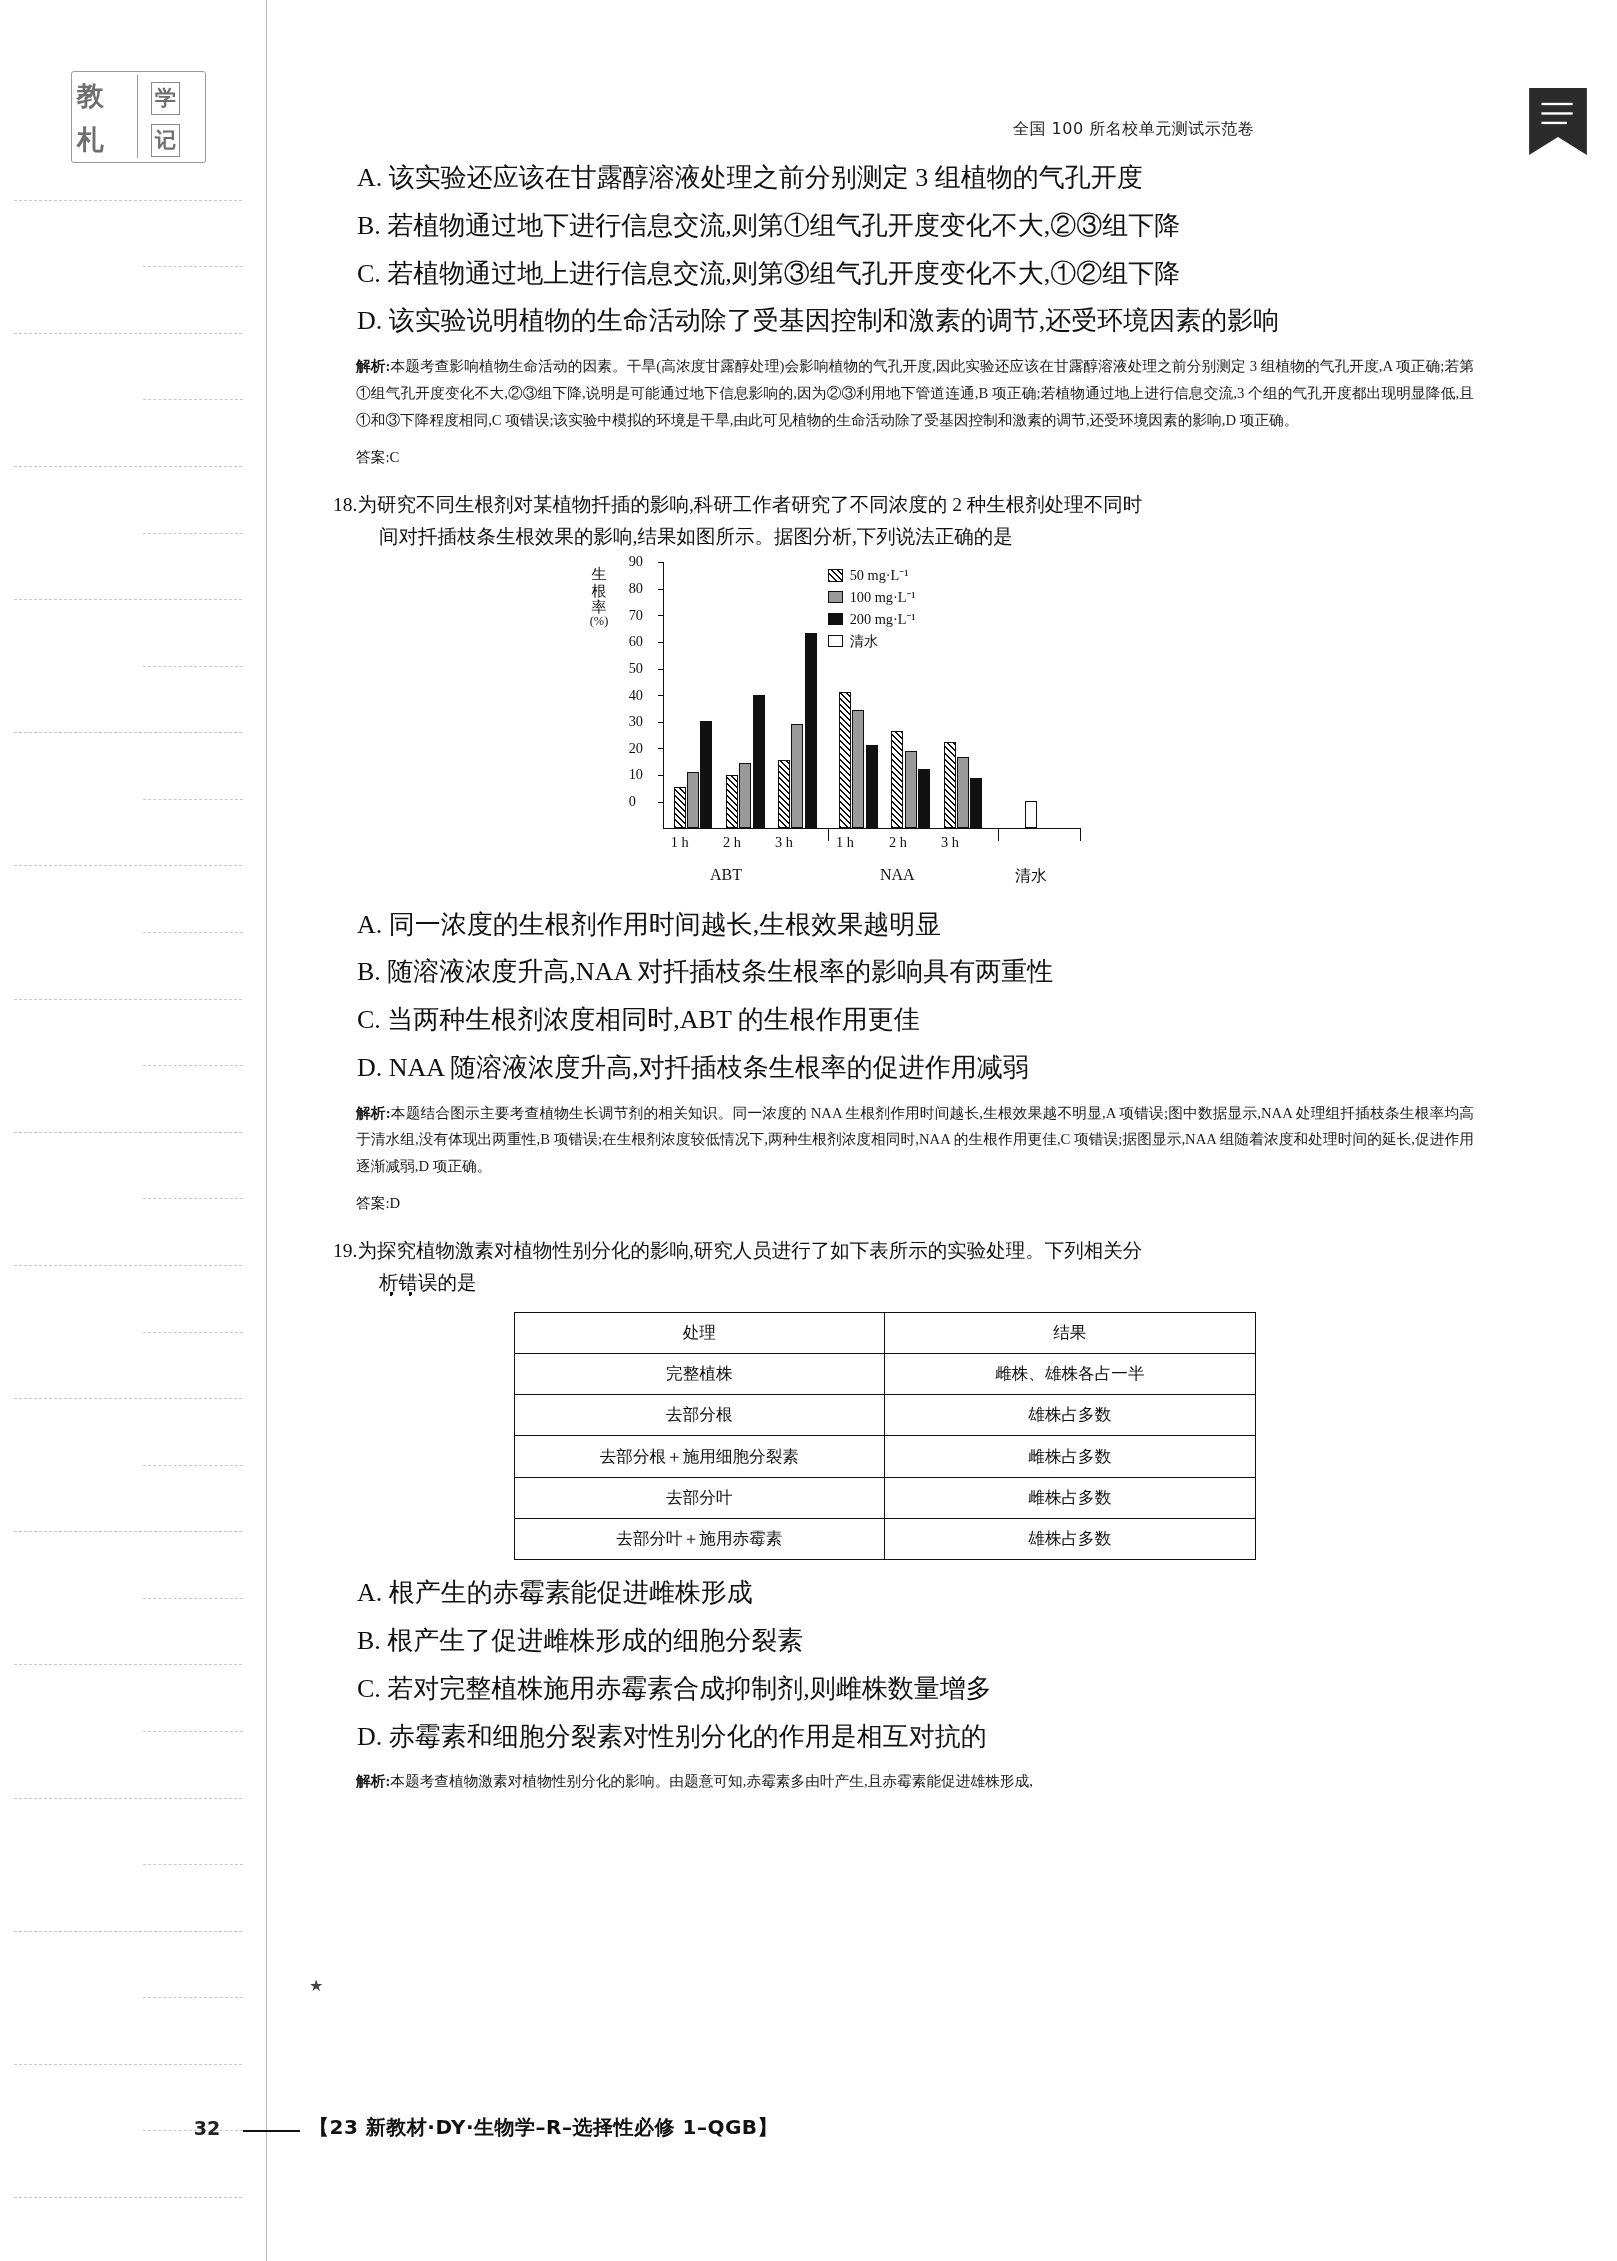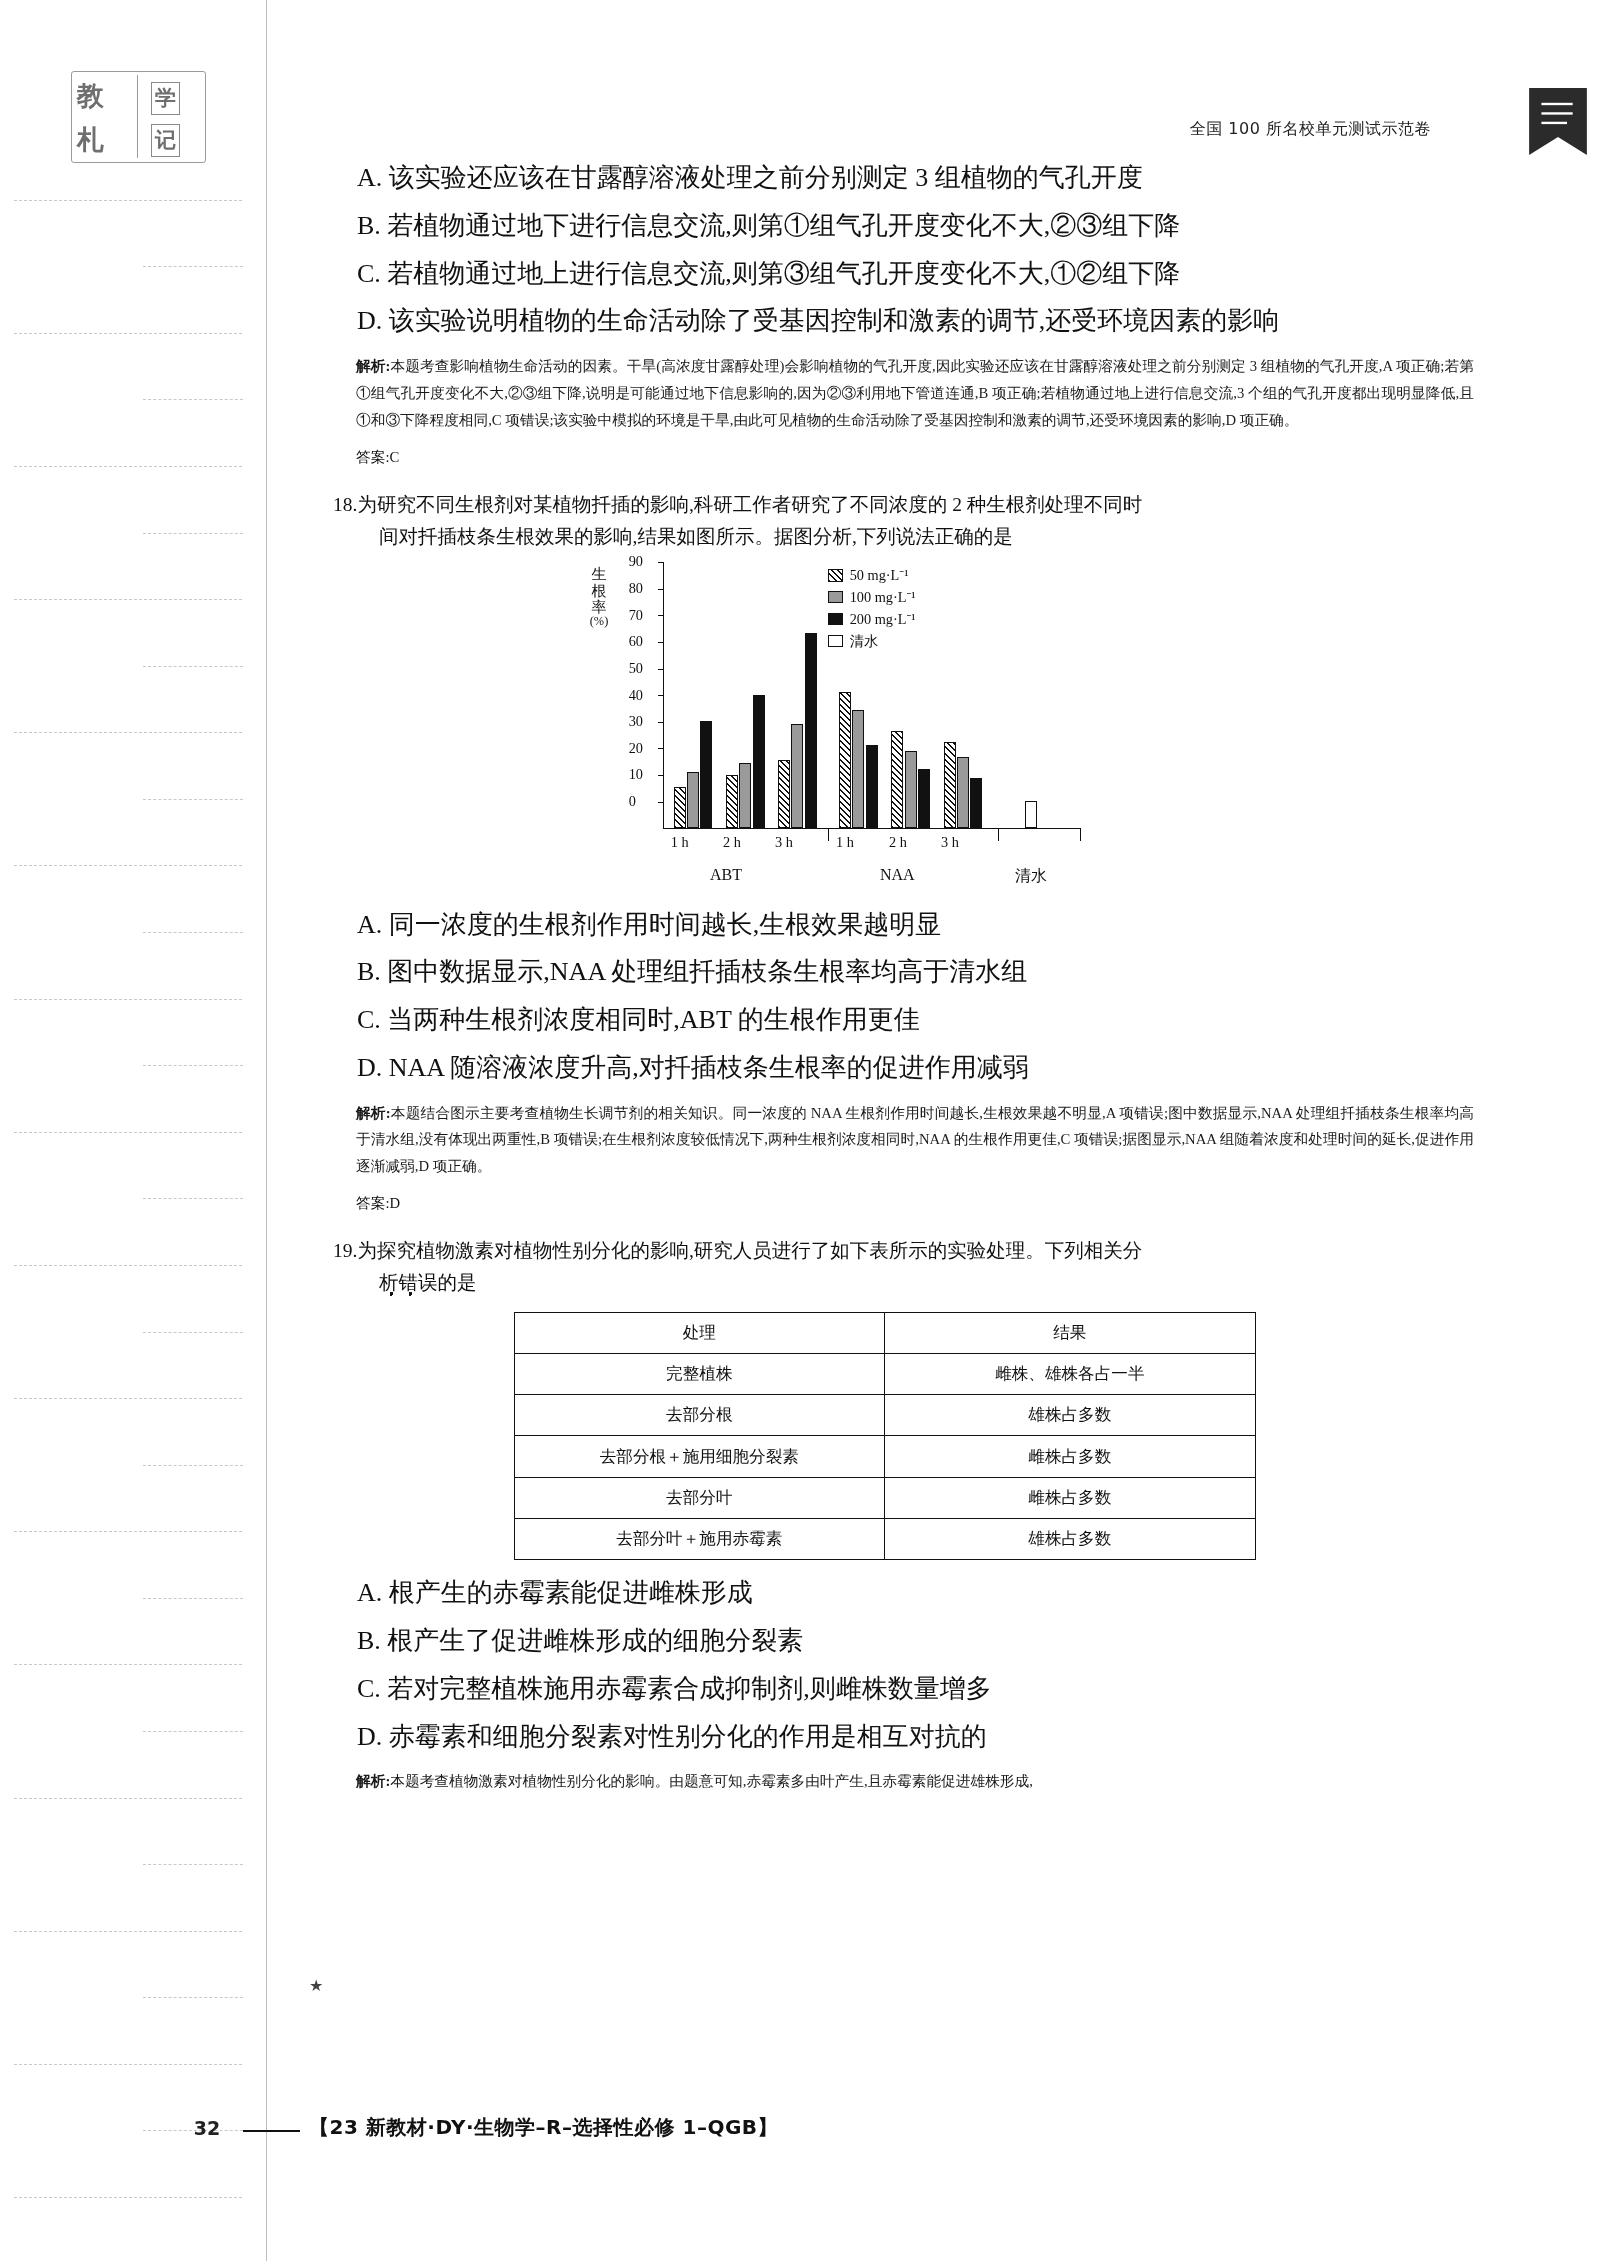--- a/index.html
+++ b/index.html
@@ -44,21 +44,21 @@
     font-weight:bold; color:#6f6f6f; font-size:27px; line-height:27px;
   }
   .logo .ch1 { left:5.7px; top:11.4px; }
   .logo .ch2 { left:80px; top:11.4px; border:1px solid #8a8a8a; padding:1.9px 2.9px; font-size:21px;}
   .logo .ch3 { left:5.7px; top:55px; }
   .logo .ch4 { left:80px; top:53px; border:1px solid #8a8a8a; padding:1.9px 2.9px; font-size:21px;}
   
   .header-bar {
     position:absolute; left:1013px; top:119px; width:418px; height:21px;
     font-family:"DejaVu Sans", sans-serif; font-size:16px; color:#222;
-    letter-spacing:0.5px; white-space:nowrap;text-align:right;
+    letter-spacing:0.5px; white-space:nowrap;
   }
   .corner {
     position:absolute; right:28.5px; top:86px; width:62px; height:71px;
   }
   .corner svg { position:absolute; left:0; top:0; }
   
   .content {
     position:absolute; left:333px; top:157px; width:1141px;
   }
   .opt {
@@ -340,21 +340,21 @@
             </div>
             <div class="row">
               <span class="sw f-white"></span>
               <span>清水</span>
             </div>
           </div>
         </div>
       </div>
 
       <p class="opt">A. 同一浓度的生根剂作用时间越长,生根效果越明显</p>
-      <p class="opt">B. 图中数据显示,NAA 处理组扦插枝条生根率均高于清水组</p>
+      <p class="opt">B. 随溶液浓度升高,NAA 对扦插枝条生根率的影响具有两重性</p>
       <p class="opt">C. 当两种生根剂浓度相同时,ABT 的生根作用更佳</p>
       <p class="opt">D. NAA 随溶液浓度升高,对扦插枝条生根率的促进作用减弱</p>
 
       <p class="analysis"><b>解析:</b><span>本题结合图示主要考查植物生长调节剂的相关知识。同一浓度的 NAA 生根剂作用时间越长,生根效果越不明显,A 项错误;图中数据显示,NAA 处理组扦插枝条生根率均高于清水组,没有体现出两重性,B 项错误;在生根剂浓度较低情况下,两种生根剂浓度相同时,NAA 的生根作用更佳,C 项错误;据图显示,NAA 组随着浓度和处理时间的延长,促进作用逐渐减弱,D 项正确。</span></p>
       <p class="answer"><span>答案:</span><span>D</span></p>
     </div>
 
     <div class="blk">
       <p class="qline q-first"><span>19.</span><span>为探究植物激素对植物性别分化的影响,研究人员进行了如下表所示的实验处理。下列相关分</span></p>
       <p class="qline q-indent dotted-mark">析错误的是</p>

